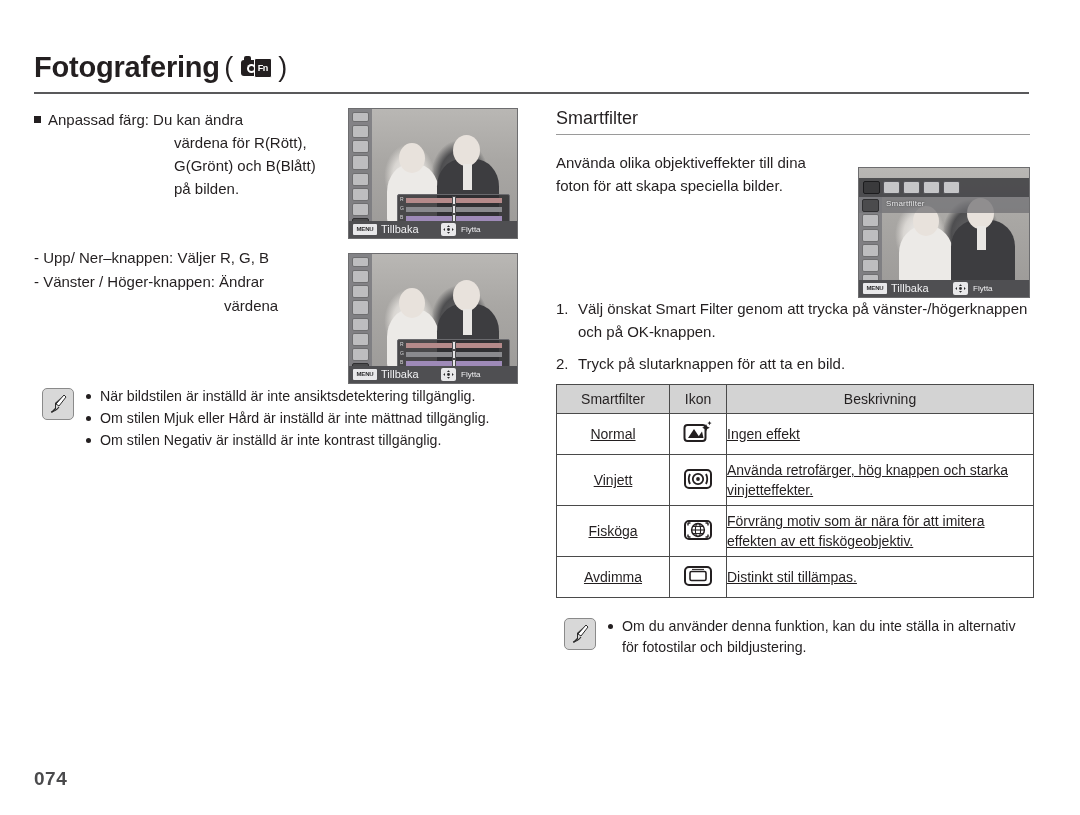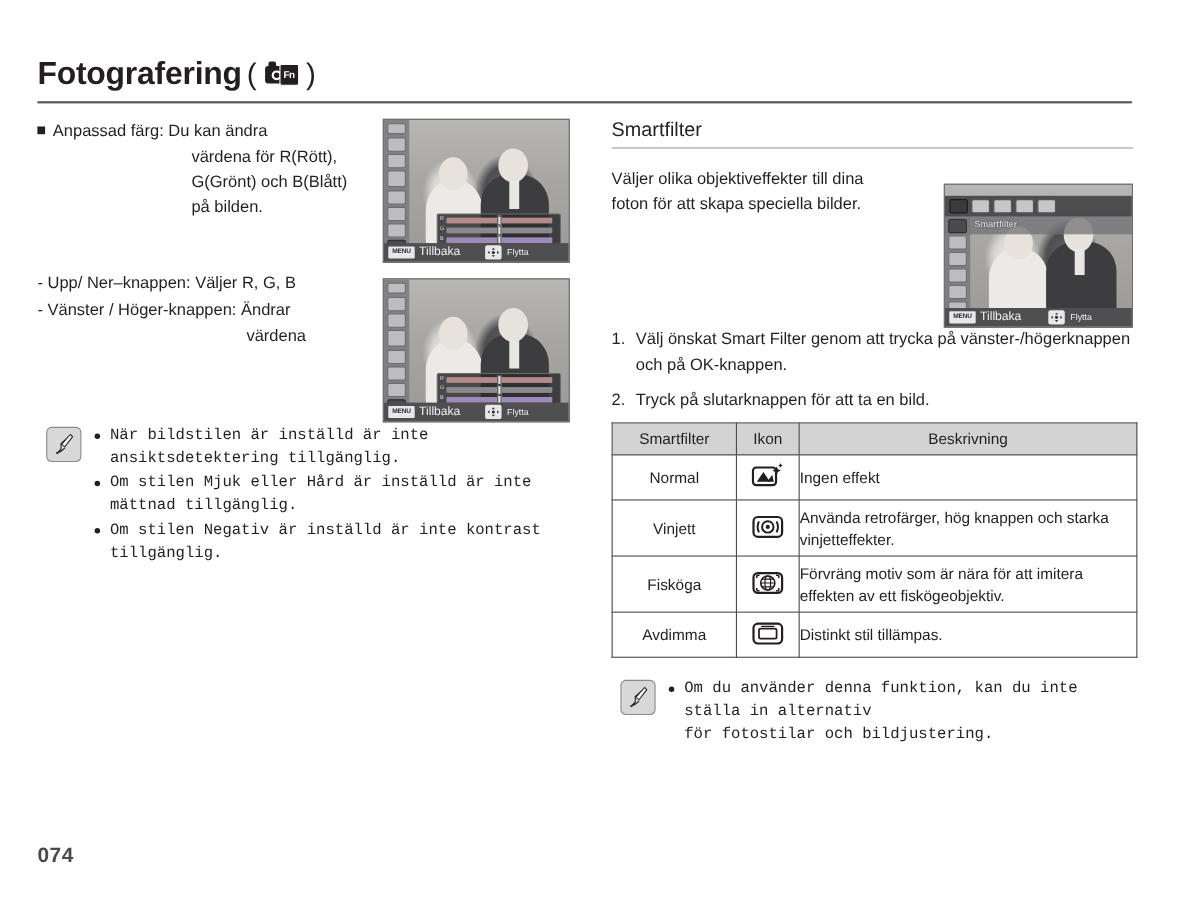--- a/index.html
+++ b/index.html
@@ -163,21 +163,20 @@
     padding: 0;
     list-style: none;
   }
   .note li {
     position: relative;
     font-size: 14.2px;
     line-height: 21px;
     padding-left: 14px;
     margin-bottom: 1px;
     color: #231f20;
-    font-family: Liberation Mono, monospace;
   }
   .note li::before {
     content: "";
     position: absolute;
     left: 0;
     top: 8px;
     width: 5px; height: 5px;
     border-radius: 50%;
     background: #231f20;
   }
@@ -230,21 +229,21 @@
   }
   table.filters thead th {
     background: #d3d3d3;
     height: 28px;
     font-weight: normal;
     text-align: center;
   }
   .c-name { width: 112px; text-align: center; }
   .c-icon { width: 56px;  text-align: center; }
   .c-desc { width: 306px; text-align: left; }
-  table.filters tbody td { height: 40px; }
+  table.filters tbody td { height: 40px; text-decoration: underline; }
   table.filters tbody tr.tall td { height: 50px; }
   td.c-desc { padding: 4px 0 4px 9px; line-height: 20px; }
   td.c-icon { vertical-align: middle; }
   .icon-cell-wrap {
     display: flex;
     align-items: center;
     justify-content: center;
   }
 
   
@@ -477,21 +476,21 @@
       <li>Om stilen Negativ är inställd är inte kontrast tillgänglig.</li>
     </ul>
   </div>
 </div>
 
 <div class="col-right">
   <div class="section-title">Smartfilter</div>
   <div class="section-rule"></div>
 
   <div class="para" style="width:300px;">
-    <div>Väljer olika objektiveffekter till dina</div>
+    <div>Använda olika objektiveffekter till dina</div>
     <div>foton för att skapa speciella bilder.</div>
   </div>
 
   <div class="num-list" style="margin-top:100px;">
     <div class="num-item">
       <span class="num">1.</span>
       <span>Välj önskat Smart Filter genom att trycka på vänster-/högerknappen</span><br>
       <span>och på OK-knappen.</span>
     </div>
     <div class="num-item">

